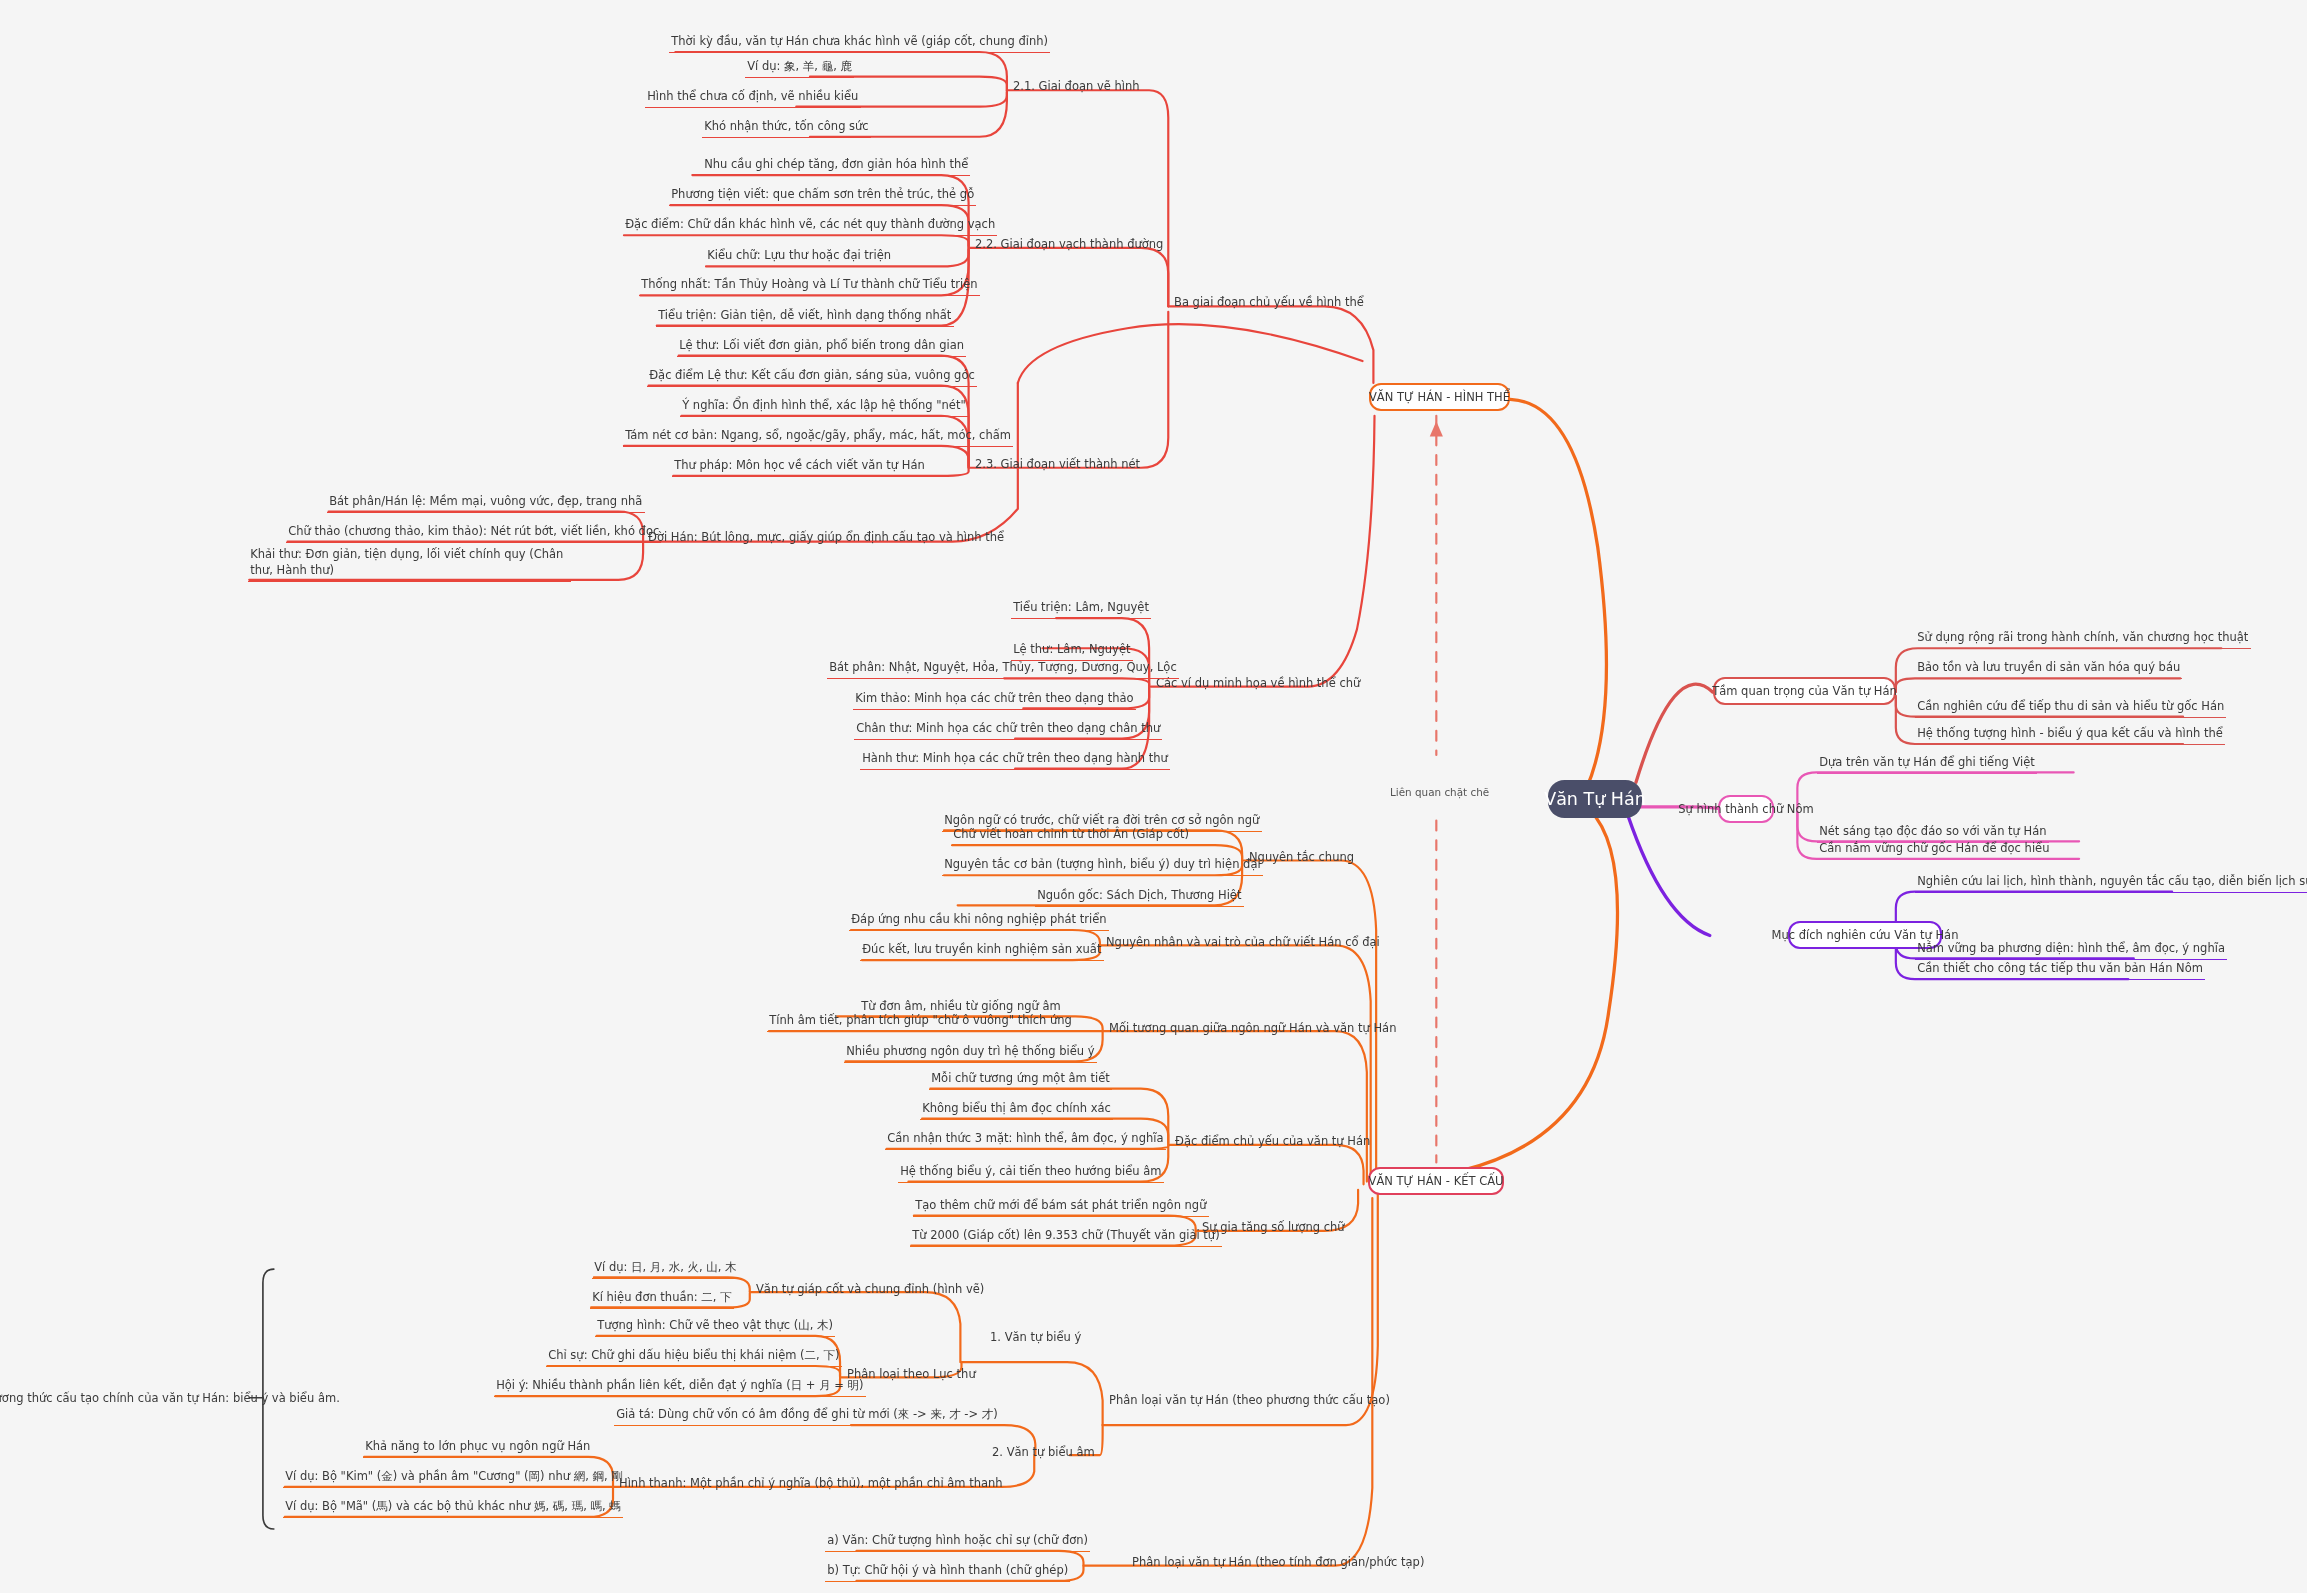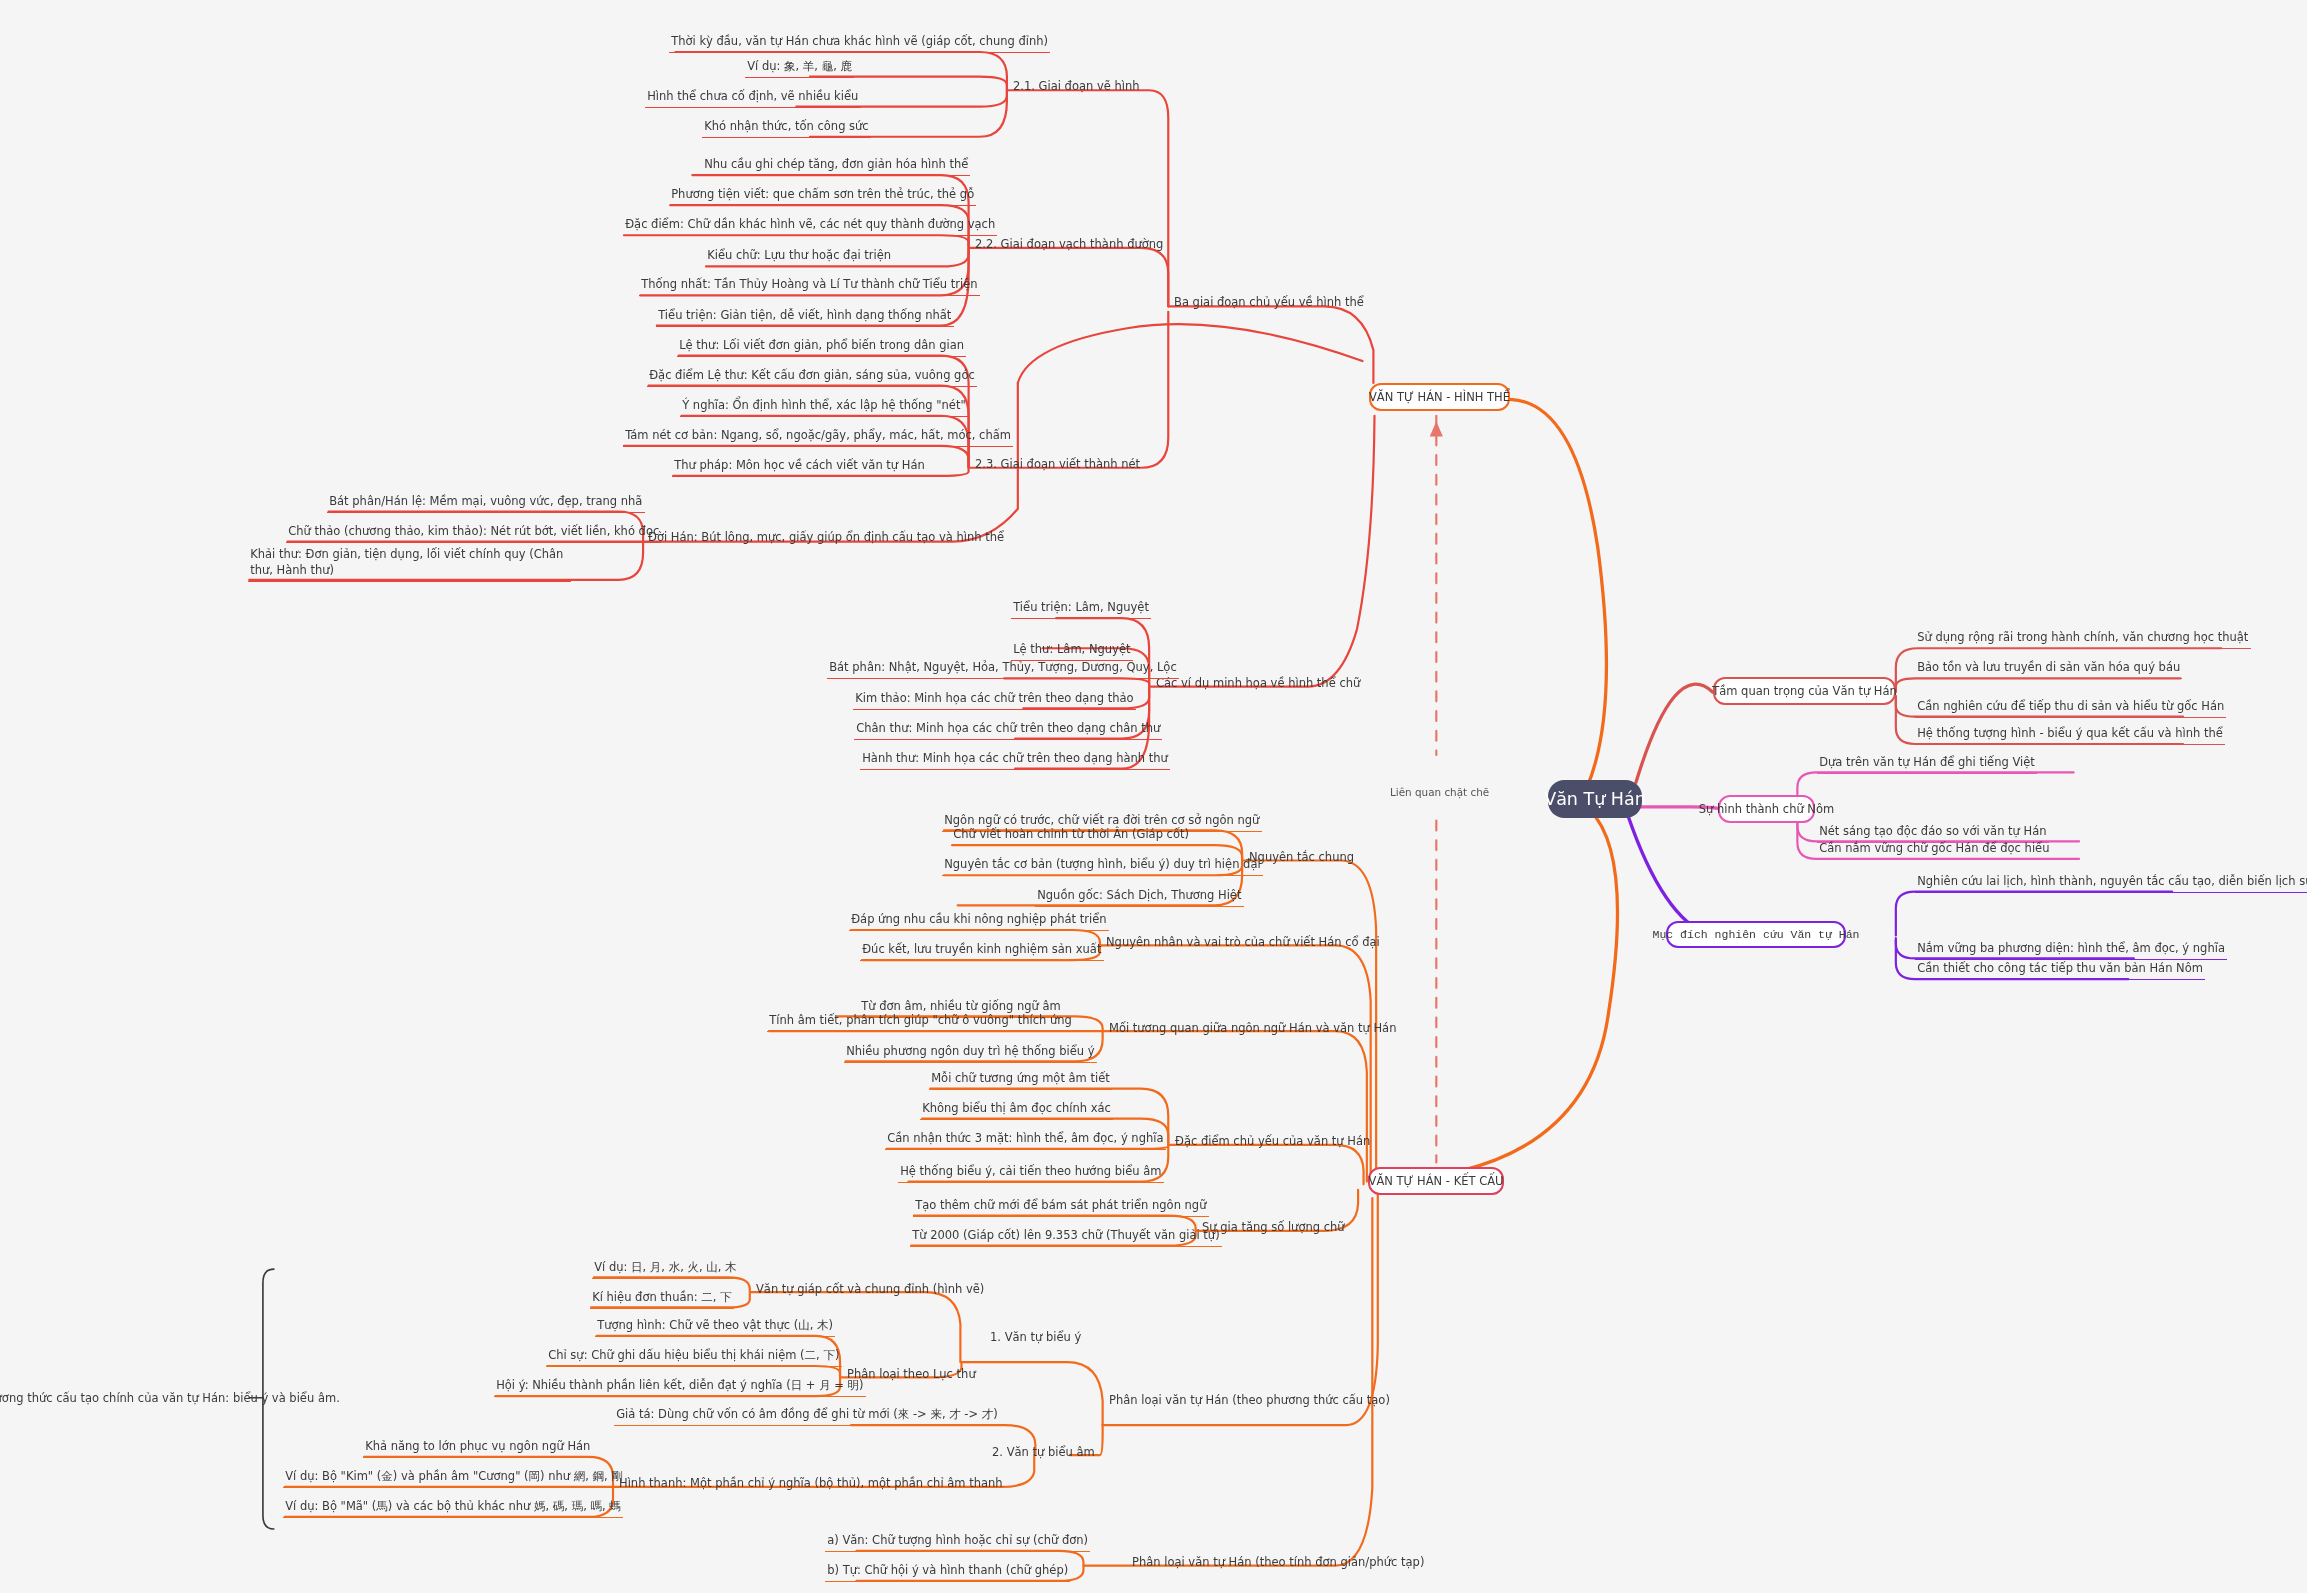--- a/index.html
+++ b/index.html
@@ -270,24 +270,24 @@
   <div class="node leaf o" style="left:825px;top:1563px;">b) Tự: Chữ hội ý và hình thanh (chữ ghép)</div>
 
   <div class="node mid" style="left:-16.4px;top:1391px;">...ương thức cấu tạo chính của văn tự Hán: biểu ý và biểu âm.</div>
 
   <div class="node cap rose" style="left:1713px;top:677px;width:183px;">Tầm quan trọng của Văn tự Hán</div>
   <div class="node leaf rose" style="left:1915px;top:630px;">Sử dụng rộng rãi trong hành chính, văn chương học thuật</div>
   <div class="node leaf rose" style="left:1915px;top:660px;">Bảo tồn và lưu truyền di sản văn hóa quý báu</div>
   <div class="node leaf rose" style="left:1915px;top:699px;">Cần nghiên cứu để tiếp thu di sản và hiểu từ gốc Hán</div>
   <div class="node leaf rose" style="left:1915px;top:726px;">Hệ thống tượng hình - biểu ý qua kết cấu và hình thể</div>
 
-  <div class="node cap pink" style="left:1718px;top:795px;width:97px;">Sự hình thành chữ Nôm</div>
+  <div class="node cap pink" style="left:1718px;top:795px;width:56px;">Sự hình thành chữ Nôm</div>
   <div class="node leaf pink" style="left:1817px;top:755px;">Dựa trên văn tự Hán để ghi tiếng Việt</div>
   <div class="node leaf pink" style="left:1817px;top:824px;">Nét sáng tạo độc đáo so với văn tự Hán</div>
   <div class="node leaf pink" style="left:1817px;top:841px;">Cần nắm vững chữ gốc Hán để đọc hiểu</div>
 
-  <div class="node cap purple" style="left:1666px;top:921px;width:180px;font-family:Liberation Mono, monospace;">Mục đích nghiên cứu Văn tự Hán</div>
+  <div class="node cap purple" style="left:1788px;top:921px;width:154px;">Mục đích nghiên cứu Văn tự Hán</div>
   <div class="node leaf purple" style="left:1915px;top:874px;">Nghiên cứu lai lịch, hình thành, nguyên tắc cấu tạo, diễn biến lịch sử</div>
   <div class="node leaf purple" style="left:1915px;top:941px;">Nắm vững ba phương diện: hình thể, âm đọc, ý nghĩa</div>
   <div class="node leaf purple" style="left:1915px;top:961px;">Cần thiết cho công tác tiếp thu văn bản Hán Nôm</div>
 
 </div>
 
 
 </body></html>

